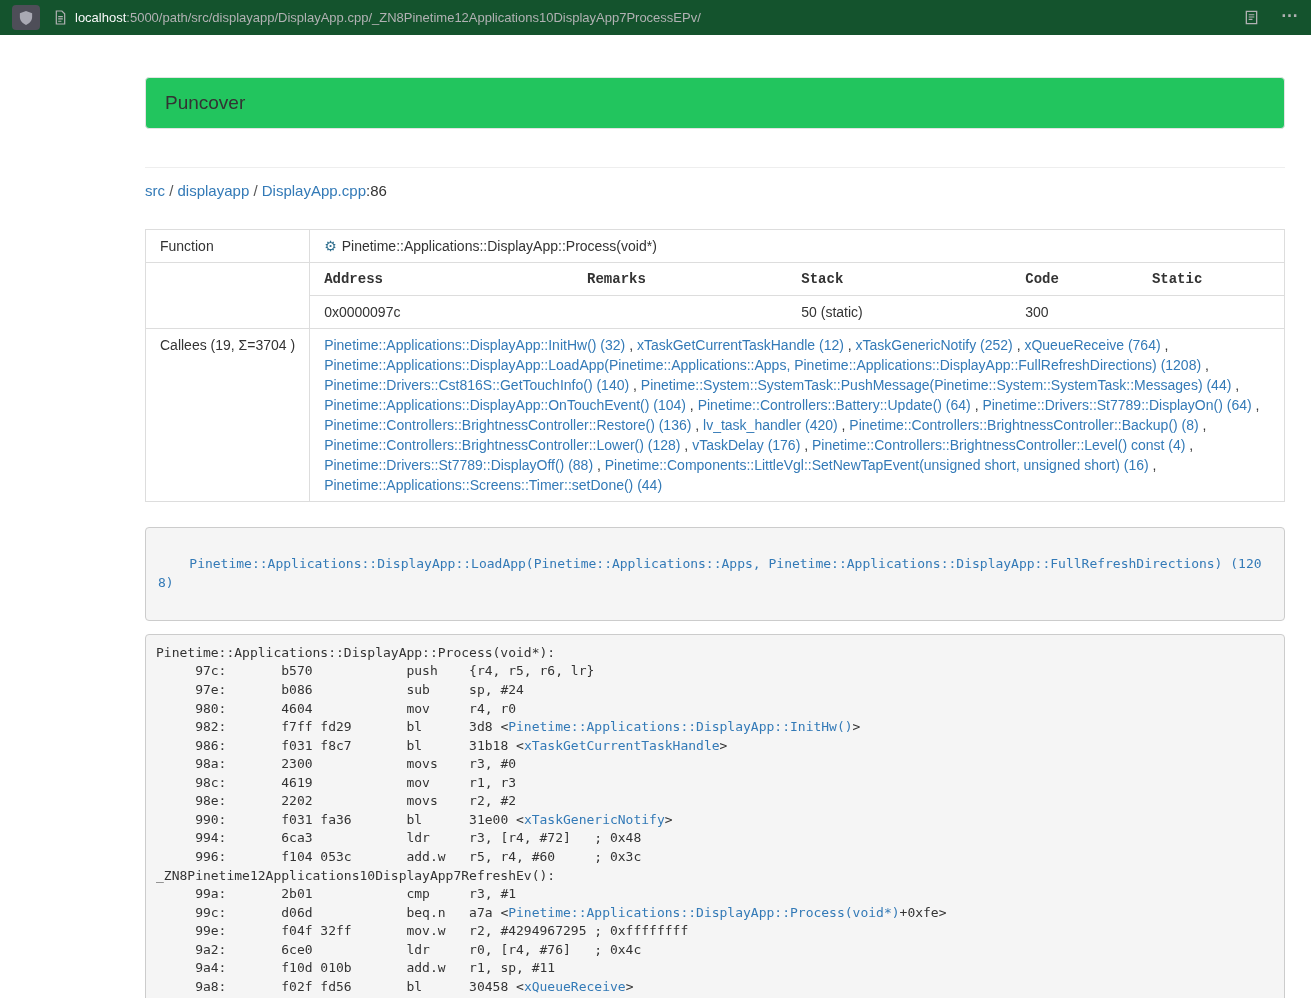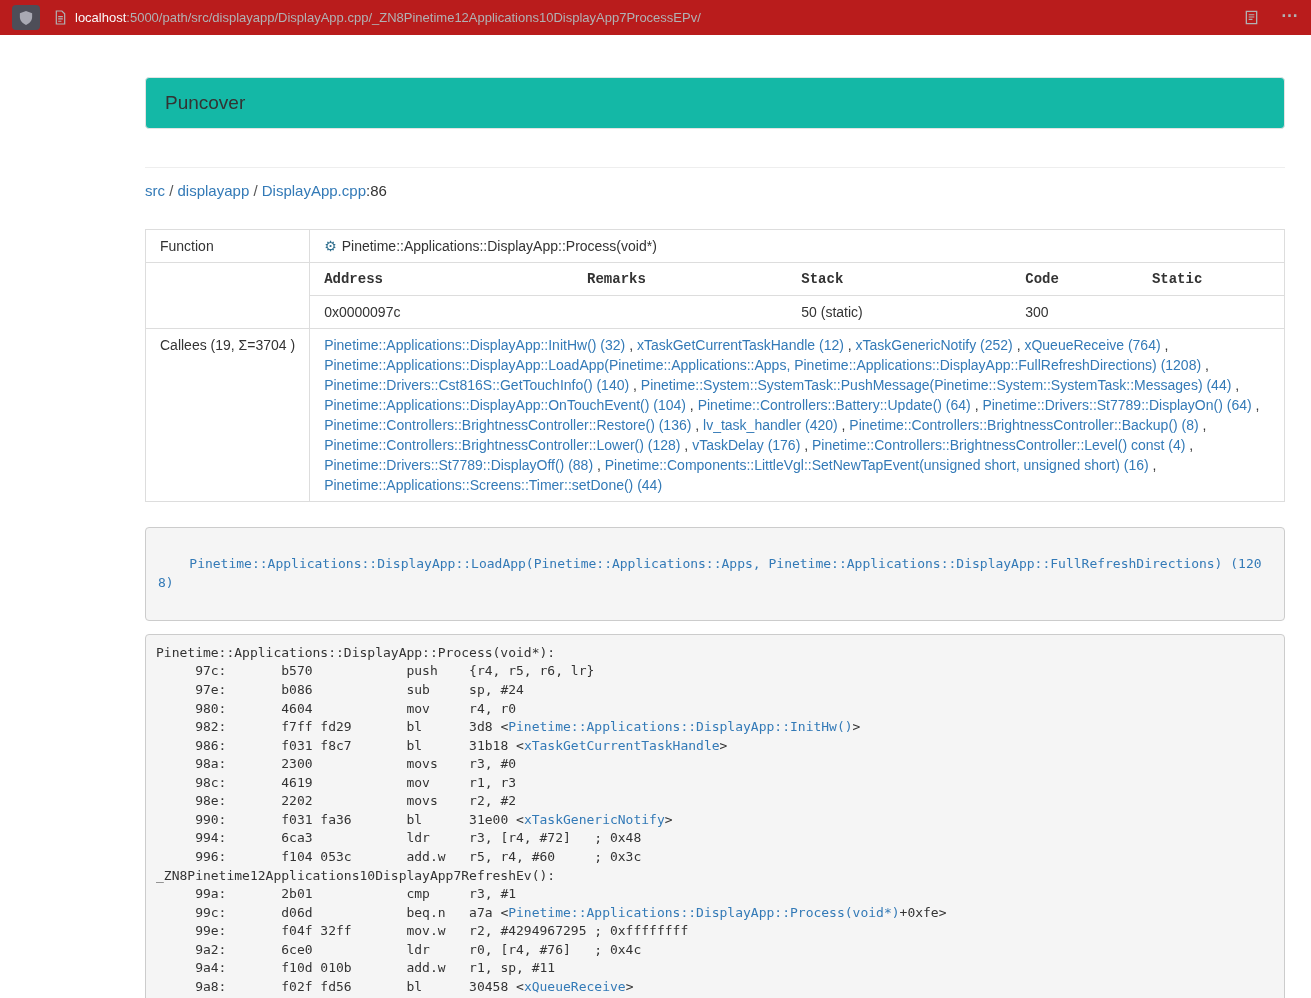--- a/index.html
+++ b/index.html
@@ -7,21 +7,21 @@
   body {
     width: 1311px; height: 998px; overflow: hidden;
     background: #ffffff;
     font-family: "Liberation Sans", sans-serif;
     font-size: 14px; color: #333333;
   }
   a { color: #337ab7; text-decoration: none; cursor: pointer; }
 
   
   .chrome {
-    height: 35px; background: #b91c1c;
+    height: 35px; background: #14532d;
     display: flex; align-items: center;
     padding: 0 12px;
   }
   .shield-btn {
     width: 28px; height: 25px; background: #4e4e58; border-radius: 4px;
     display: flex; align-items: center; justify-content: center;
     flex: none;
   }
   .url-area {
     flex: 1; display: flex; align-items: center;
@@ -37,21 +37,21 @@
   .reader-btn { display: flex; align-items: center; margin-right: 22px; }
   .menu-btn {
     color: #b1b1b3; font-size: 17px; font-weight: bold; letter-spacing: 1px;
     line-height: 1; padding-bottom: 4px;
   }
 
   
   .container { margin-left: 145px; width: 1140px; padding-top: 42px; }
 
   .well {
-    background: #14b8a6; border: 1px solid #e3e3e3; border-radius: 4px;
+    background: #22c55e; border: 1px solid #e3e3e3; border-radius: 4px;
     padding: 14px 19px; font-size: 19px; color: #333;
     margin-bottom: 38px;
   }
   hr.rule { border: 0; border-top: 1px solid #eeeeee; margin: 0 0 14px 0; }
 
   .breadcrumb { font-size: 15px; margin-bottom: 30px; }
   .breadcrumb .sep { color: #555; }
   .bc-suffix { color: #333; }
 
   

